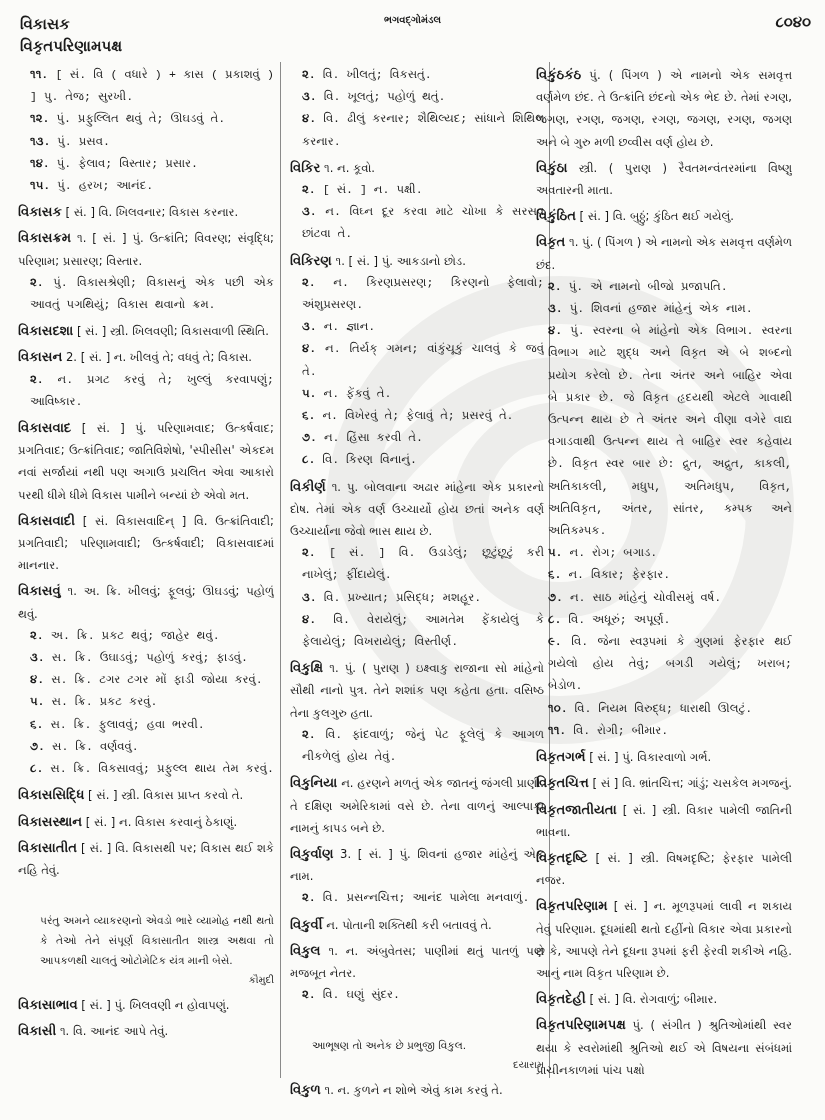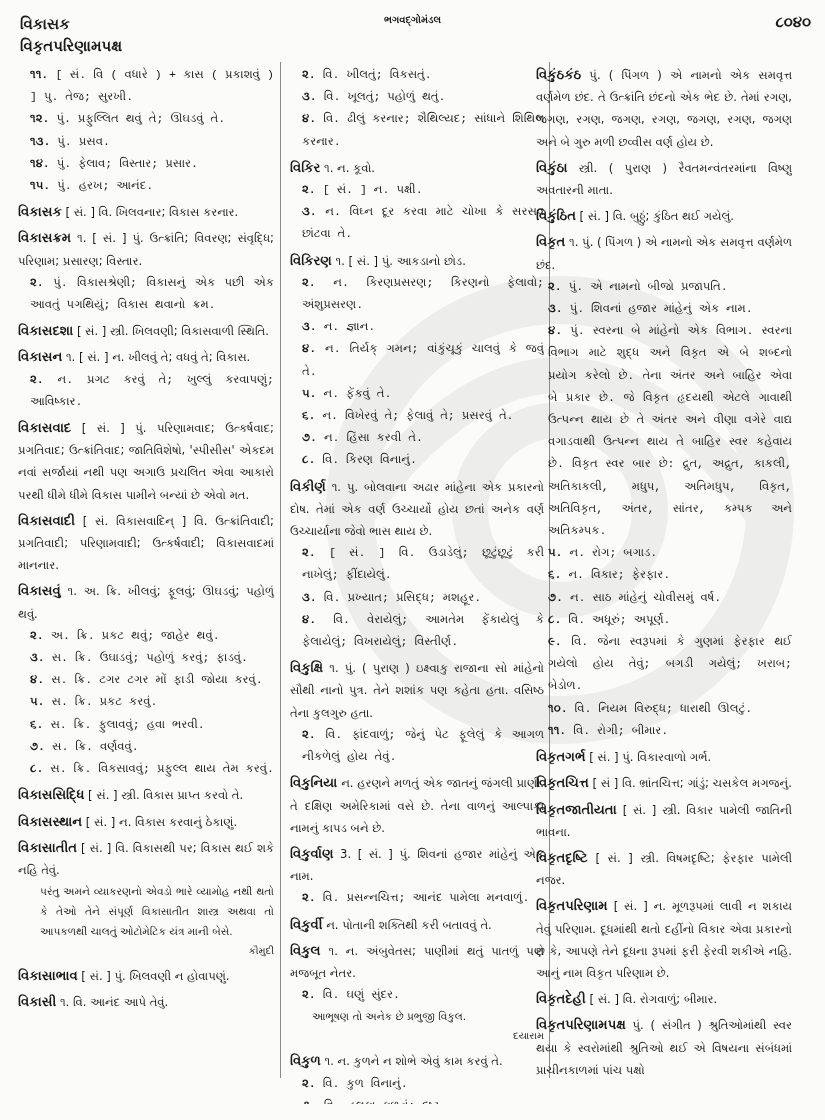--- a/index.html
+++ b/index.html
@@ -25,21 +25,21 @@
   .col2 { left: 290px; width: 254px; }
   .col3 { left: 536px; width: 256px; }
   .divider { position: absolute; top: 62px; width: 1px; background: #8a8a8a; }
   .div1 { left: 280px; height: 1016px; }
   .div2 { left: 549px; height: 1016px; }
   .entry { margin: 0 0 4px 0; text-align: justify; }
   .hw { font-weight: bold; font-size: 13.2px; }
   .body { }
   .sense { padding-left: 12px; text-indent: 0; font-family: Liberation Mono, monospace; }
   .sense .num { font-weight: bold; }
-  .quote { padding-left: 22px; font-size: 10.6px; line-height: 20px; }
+  .quote { padding-left: 22px; font-size: 10.6px; line-height: 20px; margin-top: 29px; }
   .quote .src { display: block; text-align: right; font-size: 10px; }
   .num { font-weight: bold; }
 </style>
 </head>
 <body>
 
 <div class="page">
   <svg class="watermark" viewBox="0 0 520 700">
     <circle cx="260" cy="330" r="210" fill="none" stroke="#000" stroke-width="48"></circle>
     <circle cx="260" cy="330" r="90" fill="none" stroke="#000" stroke-width="36"></circle>
@@ -68,21 +68,21 @@
         <div class="body"><span class="hw">વિકાસક</span> <span>[ સં. ] વિ. ખિલવનાર; વિકાસ કરનાર.</span></div>
       </div>
       <div class="entry">
         <div class="body"><span class="hw">વિકાસક્રમ</span> <span>૧. [ સં. ] પું. ઉત્ક્રાંતિ; વિવરણ; સંવૃદ્ધિ; પરિણામ; પ્રસારણ; વિસ્તાર.</span></div>
         <div class="sense"><span class="num">૨.</span> <span>પું. વિકાસશ્રેણી; વિકાસનું એક પછી એક આવતું પગથિયું; વિકાસ થવાનો ક્રમ.</span></div>
       </div>
       <div class="entry">
         <div class="body"><span class="hw">વિકાસદશા</span> <span>[ સં. ] સ્ત્રી. ખિલવણી; વિકાસવાળી સ્થિતિ.</span></div>
       </div>
       <div class="entry">
-        <div class="body"><span class="hw">વિકાસન</span> <span>૧. [ સં. ] ન. ખીલવું તે; વધવું તે; વિકાસ.</span></div>
+        <div class="body"><span class="hw">વિકાસન</span> <span>2. [ સં. ] ન. ખીલવું તે; વધવું તે; વિકાસ.</span></div>
         <div class="sense"><span class="num">૨.</span> <span>ન. પ્રગટ કરવું તે; ખુલ્લું કરવાપણું; આવિષ્કાર.</span></div>
       </div>
       <div class="entry">
         <div class="body"><span class="hw">વિકાસવાદ</span> <span>[ સં. ] પું. પરિણામવાદ; ઉત્કર્ષવાદ; પ્રગતિવાદ; ઉત્ક્રાંતિવાદ; જાતિવિશેષો, 'સ્પીસીસ' એકદમ નવાં સર્જાયાં નથી પણ અગાઉ પ્રચલિત એવા આકારો પરથી ધીમે ધીમે વિકાસ પામીને બન્યાં છે એવો મત.</span></div>
       </div>
       <div class="entry">
         <div class="body"><span class="hw">વિકાસવાદી</span> <span>[ સં. વિકાસવાદિન્ ] વિ. ઉત્ક્રાંતિવાદી; પ્રગતિવાદી; પરિણામવાદી; ઉત્કર્ષવાદી; વિકાસવાદમાં માનનાર.</span></div>
       </div>
       <div class="entry">
         <div class="body"><span class="hw">વિકાસવું</span> <span>૧. અ. ક્રિ. ખીલવું; ફૂલવું; ઊઘડવું; પહોળું થવું.</span></div>

